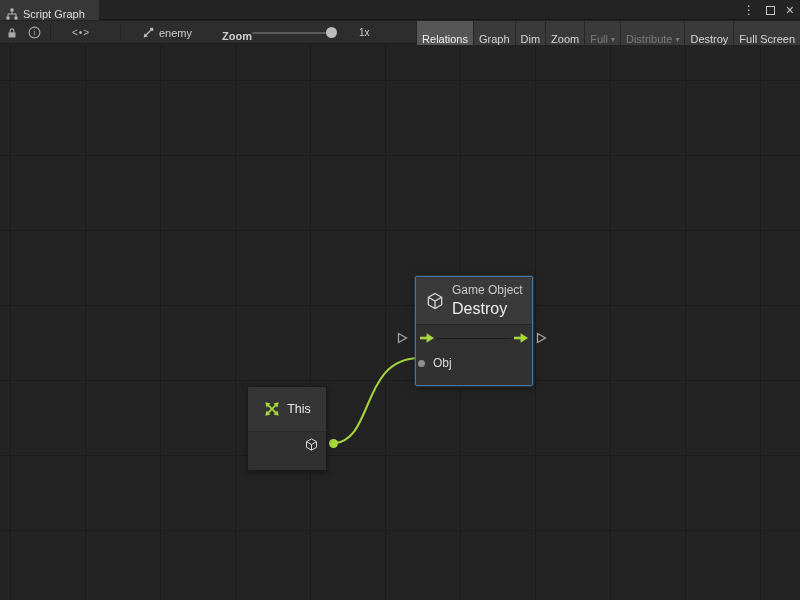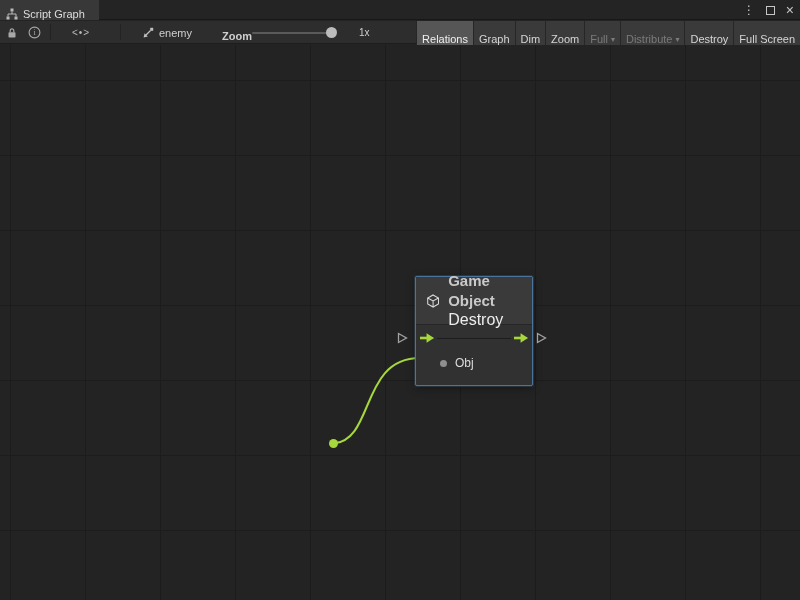--- a/index.html
+++ b/index.html
@@ -56,28 +56,28 @@
                  gap:6px; color:#e8e8e8; font-size:12.5px; }
   .this-footer { position:absolute; left:0; right:0; top:44px; bottom:0;
                  border-top:1px solid #2a2a2a; background:#303030; }
   .this-footer .cube-sm { position:absolute; right:7px; top:5px; }
 
   .destroy-node { left:415px; top:231px; width:118px; height:110px; background:#313131;
                   border:1px solid #49759c;
                   box-shadow:0 0 0 1px rgba(73,117,156,.28), 0 2px 8px rgba(0,0,0,.4); }
   .dn-header { height:48px; display:flex; align-items:center; gap:7px; padding:0 9px;
                background:#3a3a3a; border-bottom:1px solid #262626; }
-  .dn-cat { font-size:15px; color:#c9c9c9; line-height:1.3;font-weight:bold; }
+  .dn-cat { font-size:12px; color:#c9c9c9; line-height:1.3; }
   .dn-title { font-size:16px; color:#ececec; line-height:1.2; }
   .dn-flow { position:relative; height:27px; }
   .flow-line { position:absolute; left:21px; right:21px; top:13px; height:1px; background:#1d1d1d; }
   .flow-arrow { position:absolute; top:7px; }
   .flow-arrow.in  { left:4px; }
   .flow-arrow.out { right:3px; }
-  .dn-obj { height:22px; display:flex; align-items:center; gap:8px; padding:0 24px; }
+  .dn-obj { height:22px; display:flex; align-items:center; gap:8px; padding:0 2px; }
   .obj-dot { width:7px; height:7px; border-radius:50%; background:#8f8f8f; }
   .obj-label { font-size:12px; color:#dcdcdc; }
 
   .port-tri { position:absolute; width:14px; height:14px; z-index:3; }
   .port-tri.left  { left:395px; top:286px; }
   .port-tri.right { left:534px; top:286px; }
 </style>
 </head>
 <body>
 
@@ -163,20 +163,40 @@
     </div>
   </div>
 
   <div class="canvas">
 
     <svg class="wire-svg" viewBox="0 0 800 555">
       <path d="M 333.5 398.5 C 375 395, 360 313, 420 313" fill="none" stroke-width="2" stroke="#a6d83d"></path>
       <circle cx="333.5" cy="398.5" r="4.5" fill="#a6d83d"></circle>
     </svg>
 
+    <div class="node this-node">
+      <div class="this-header">
+        <svg width="18" height="18" viewBox="0 0 24 24">
+          <g fill="#a6d83d">
+            <polygon points="3,3 10,4.8 4.8,10"></polygon>
+            <polygon points="21,3 14,4.8 19.2,10"></polygon>
+            <polygon points="3,21 4.8,14 10,19.2"></polygon>
+            <polygon points="21,21 19.2,14 14,19.2"></polygon>
+          </g>
+          <path d="M6.5 6.5 L17.5 17.5 M17.5 6.5 L6.5 17.5" stroke-width="2.4" fill="none" stroke="#a6d83d"></path>
+        </svg>
+        <span>This</span>
+      </div>
+      <div class="this-footer">
+        <svg class="cube-sm" width="15" height="15" viewBox="0 0 24 24">
+          <path d="M12 3 L20 7.5 V16.5 L12 21 L4 16.5 V7.5 Z" fill="none" stroke="#d8d8d8" stroke-width="1.6"></path>
+          <path d="M4 7.5 L12 12 L20 7.5 M12 12 V21" fill="none" stroke="#d8d8d8" stroke-width="1.6"></path>
+        </svg>
+      </div>
+    </div>
 
     <div class="node destroy-node">
       <div class="dn-header">
         <svg width="20" height="20" viewBox="0 0 24 24">
           <path d="M12 3 L20 7.5 V16.5 L12 21 L4 16.5 V7.5 Z" fill="none" stroke="#dcdcdc" stroke-width="1.5"></path>
           <path d="M4 7.5 L12 12 L20 7.5 M12 12 V21" fill="none" stroke="#dcdcdc" stroke-width="1.5"></path>
         </svg>
         <div>
           <div class="dn-cat">Game Object</div>
           <div class="dn-title">Destroy</div>

